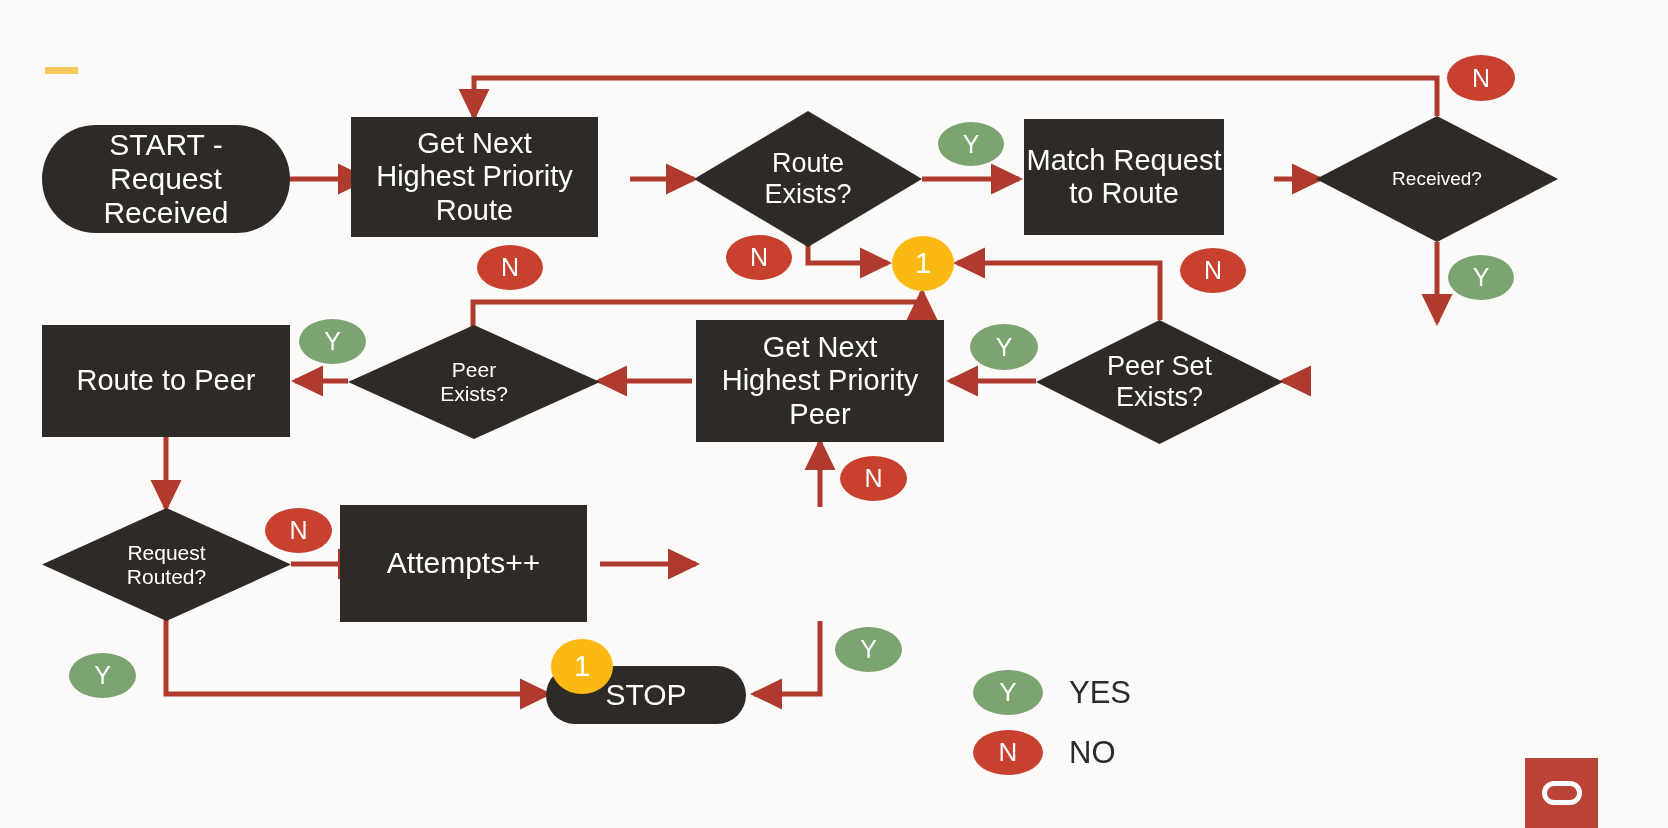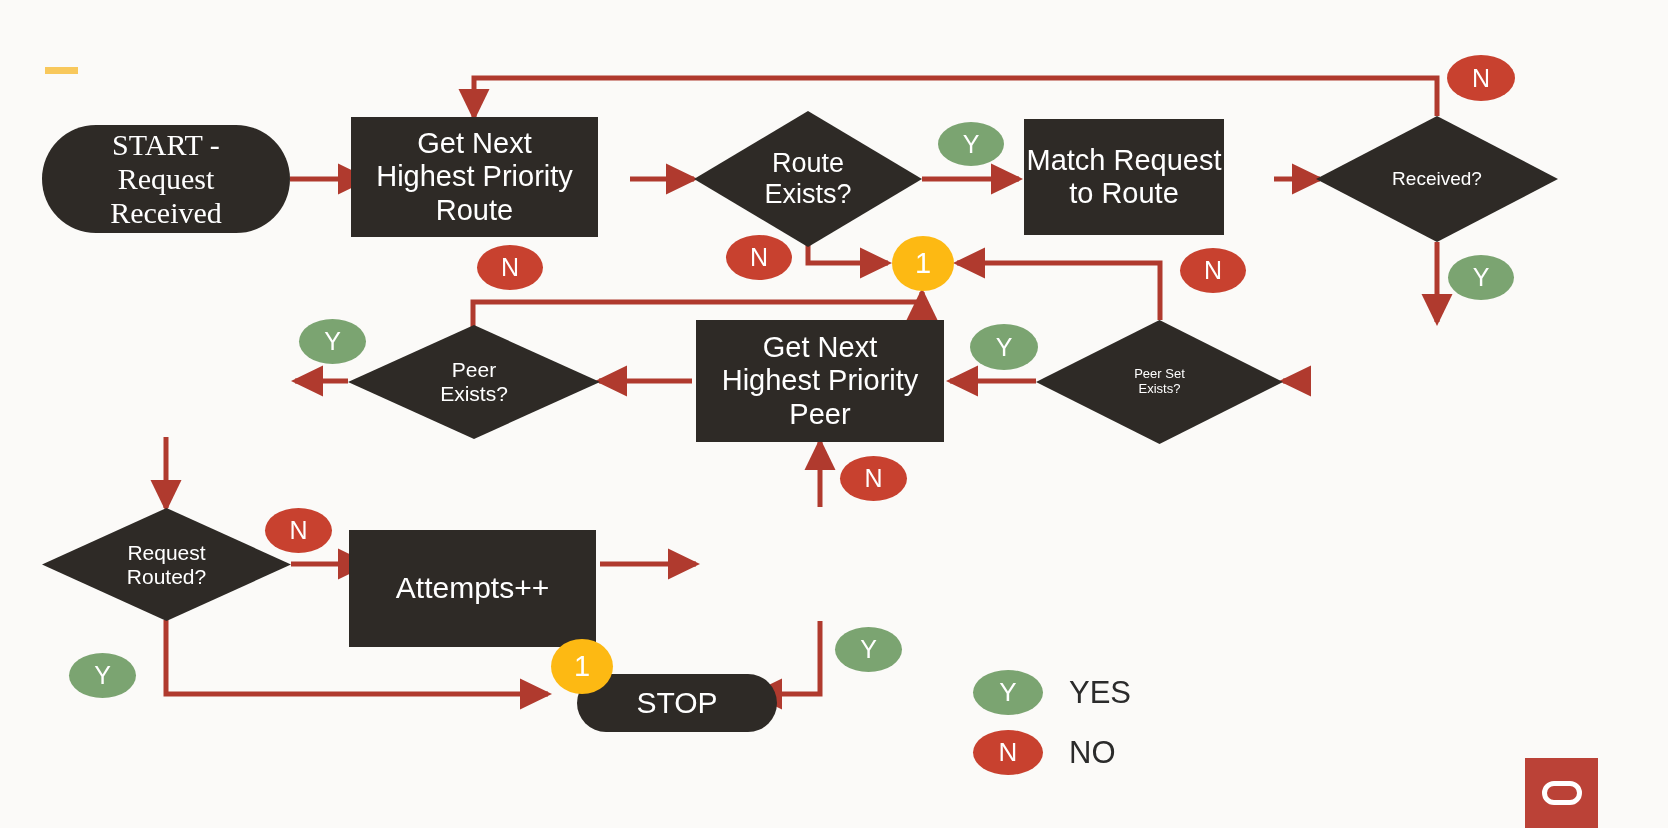--- a/index.html
+++ b/index.html
@@ -190,21 +190,21 @@
 
       <path d="M820,507 L820,442"></path>
 
       <path d="M820,621 L820,694 L754,694"></path>
 
       <path d="M166,620 L166,694 L548,694"></path>
     </g>
   </svg>
 
   <div class="node term" style="left:42px; top:125px; width:248px; height:108px; font-size:30px;">
-    <span style="white-space:pre-line;font-family:Liberation Serif, serif;">START -
+    <span style="white-space:pre-line;">START -
 Request
 Received</span>
   </div>
 
   <div class="node proc" style="left:351px; top:117px; width:247px; height:120px; font-size:29px;">
     <span style="white-space:pre-line;">Get Next
 Highest Priority
 Route</span>
   </div>
 
@@ -218,51 +218,54 @@
     <span style="white-space:pre-line;">Match Request
 to Route</span>
   </div>
 
   <div class="node diamond" style="left:1316px; top:116px; width:242px; height:126px; font-size:19px;">
     <span class="dshape"></span>
     <span class="dtext" style="white-space:pre-line;">Received?</span>
   </div>
 
 
-  <div class="node diamond" style="left:1036px; top:320px; width:247px; height:124px; font-size:13px;justify-content:center;">
+  <div class="node diamond" style="left:1036px; top:320px; width:247px; height:124px; font-size:27px;justify-content:center;">
     <span class="dshape"></span>
     <span class="dtext" style="white-space:pre-line;">Peer Set
 Exists?</span>
   </div>
 
   <div class="node proc" style="left:696px; top:320px; width:248px; height:122px; font-size:29px;">
     <span style="white-space:pre-line;">Get Next
 Highest Priority
 Peer</span>
   </div>
 
   <div class="node diamond" style="left:348px; top:325px; width:252px; height:114px; font-size:21px;">
     <span class="dshape"></span>
     <span class="dtext" style="white-space:pre-line;">Peer
 Exists?</span>
   </div>
 
+  <div class="node proc" style="left:42px; top:325px; width:248px; height:112px; font-size:29px;">
+    <span style="white-space:pre-line;">Route to Peer</span>
+  </div>
 
   <div class="node diamond" style="left:42px; top:508px; width:249px; height:113px; font-size:21px;">
     <span class="dshape"></span>
     <span class="dtext" style="white-space:pre-line;">Request
 Routed?</span>
   </div>
 
-  <div class="node proc" style="left:349px; top:505px; width:247px; height:117px; font-size:30px;margin-top:25px;">
+  <div class="node proc" style="left:340px; top:505px; width:247px; height:117px; font-size:30px;">
     <span style="white-space:pre-line;">Attempts++</span>
   </div>
 
 
-  <div class="node term" style="left:577px; top:666px; width:200px; height:58px; font-size:30px; border-radius:29px;margin-top:8px;">
+  <div class="node term" style="left:546px; top:666px; width:200px; height:58px; font-size:30px; border-radius:29px;">
     <span style="white-space:pre-line;">STOP</span>
   </div>
 
   <div class="badge yes" style="left:938px; top:122px; width:66px; height:44px; font-size:25px;">
     <span>Y</span>
   </div>
 
   <div class="badge no" style="left:726px; top:235px; width:66px; height:45px; font-size:25px;">
     <span>N</span>
   </div>

